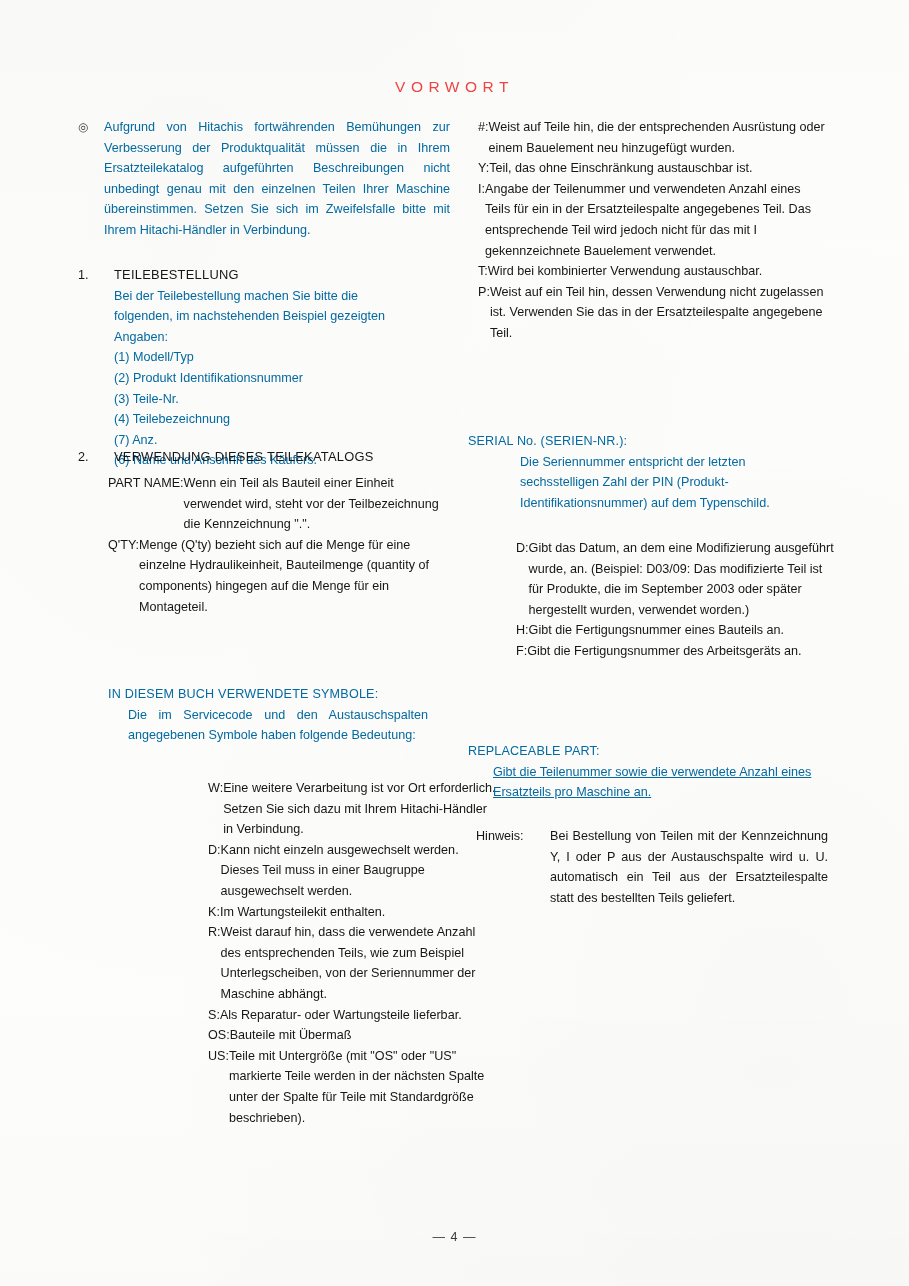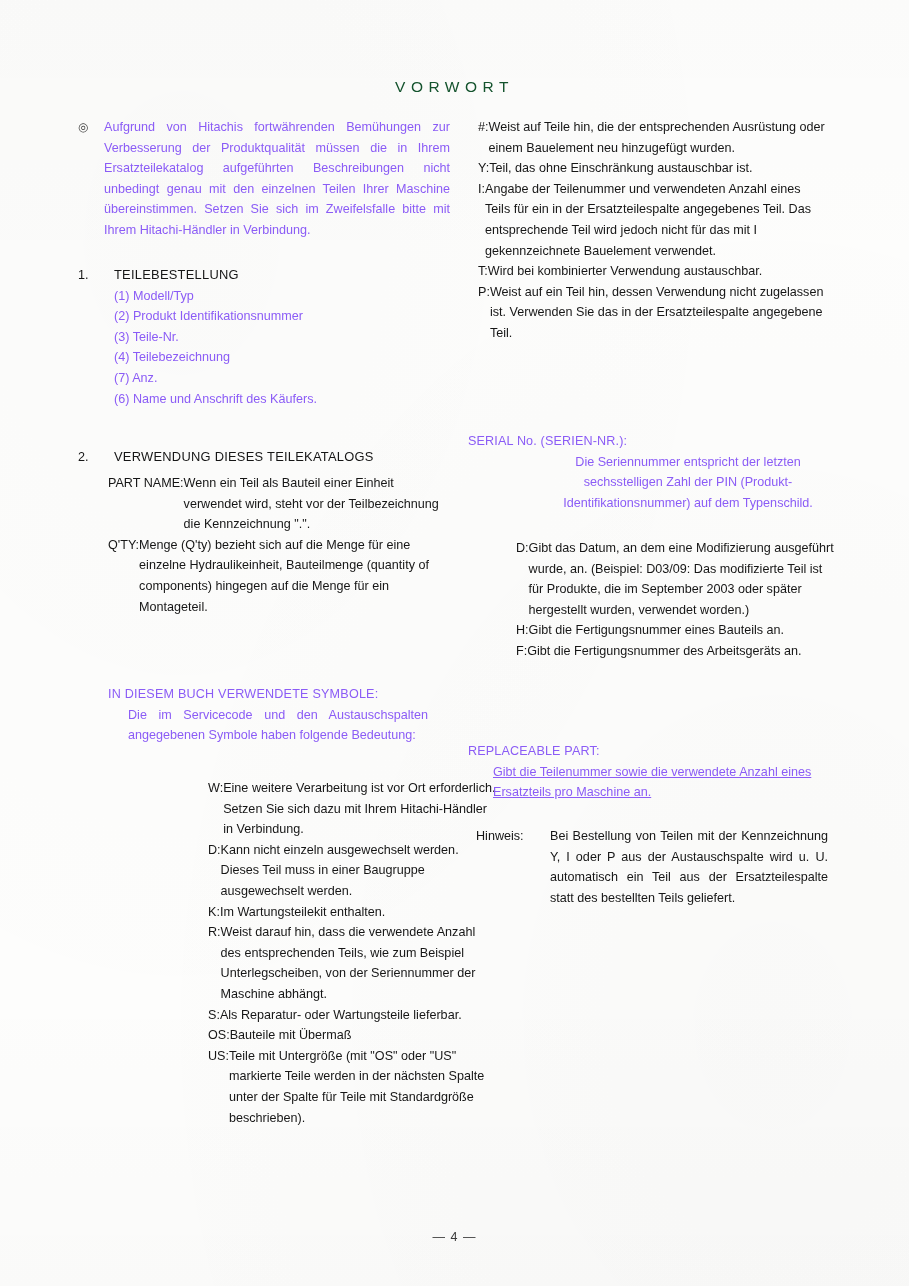--- a/index.html
+++ b/index.html
@@ -28,36 +28,36 @@
   }
 
   .doc-title {
     position: absolute;
     top: 78px;
     left: 0;
     width: 909px;
     text-align: center;
     font-size: 15.5px;
     letter-spacing: 5.5px;
-    color: #14532d;
+    color: #ef4444;
   }
 
   .col {
     position: absolute;
     top: 0;
   }
   .col-left  { left: 78px;  width: 370px; }
   .col-right { left: 468px; width: 372px; }
 
   .block { position: absolute; }
 
   .para {
     font-size: 12.6px;
     line-height: 20.6px;
-    color: #8b5cf6;
+    color: #0369a1;
   }
   .justify { text-align: justify; text-align-last: left; }
 
   
   .intro {
     position: absolute;
     top: 117px;
     left: 78px;
     width: 372px;
     display: flex;
@@ -104,21 +104,21 @@
 
   
   .pn-term { flex: 0 0 128px; }
   
   .sym-term { flex: 0 0 38px; text-align: left; }
   .sym-list { margin-left: 50px; }
 
   
   .rsym-term { flex: 0 0 38px; }
 
-  .hang-80 { margin-left: 80px; text-align: center; }
+  .hang-80 { margin-left: 52px; }
 
   .footer {
     position: absolute;
     bottom: 42px;
     left: 0;
     width: 909px;
     text-align: center;
     font-size: 12.5px;
     color: #3b3b3b;
     letter-spacing: 1px;
@@ -139,20 +139,21 @@
     <span class="body para justify">Aufgrund von Hitachis fortwährenden Bemühungen zur Verbesserung der Produktqualität müssen die in Ihrem Ersatzteilekatalog aufgeführten Beschreibungen nicht unbedingt genau mit den einzelnen Teilen Ihrer Maschine übereinstimmen. Setzen Sie sich im Zweifelsfalle bitte mit Ihrem Hitachi-Händler in Verbindung.</span>
   </div>
 
   <div class="col col-left">
 
     <div class="block" style="top:265px; left:0; width:370px;">
       <div class="sec">
         <span class="num">1.</span>
         <span class="heading">TEILEBESTELLUNG</span>
       </div>
+      <div class="para indent-1" style="width:306px;">Bei der Teilebestellung machen Sie bitte die folgenden, im nachstehenden Beispiel gezeigten Angaben:</div>
       <div class="para indent-1">(1) Modell/Typ</div>
       <div class="para indent-1">(2) Produkt Identifikationsnummer</div>
       <div class="para indent-1">(3) Teile-Nr.</div>
       <div class="para indent-1">(4) Teilebezeichnung</div>
       <div class="para indent-1">(7) Anz.</div>
       <div class="para indent-1">(6) Name und Anschrift des Käufers.</div>
     </div>
 
     <div class="block" style="top:447px; left:0; width:370px;">
       <div class="sec">

